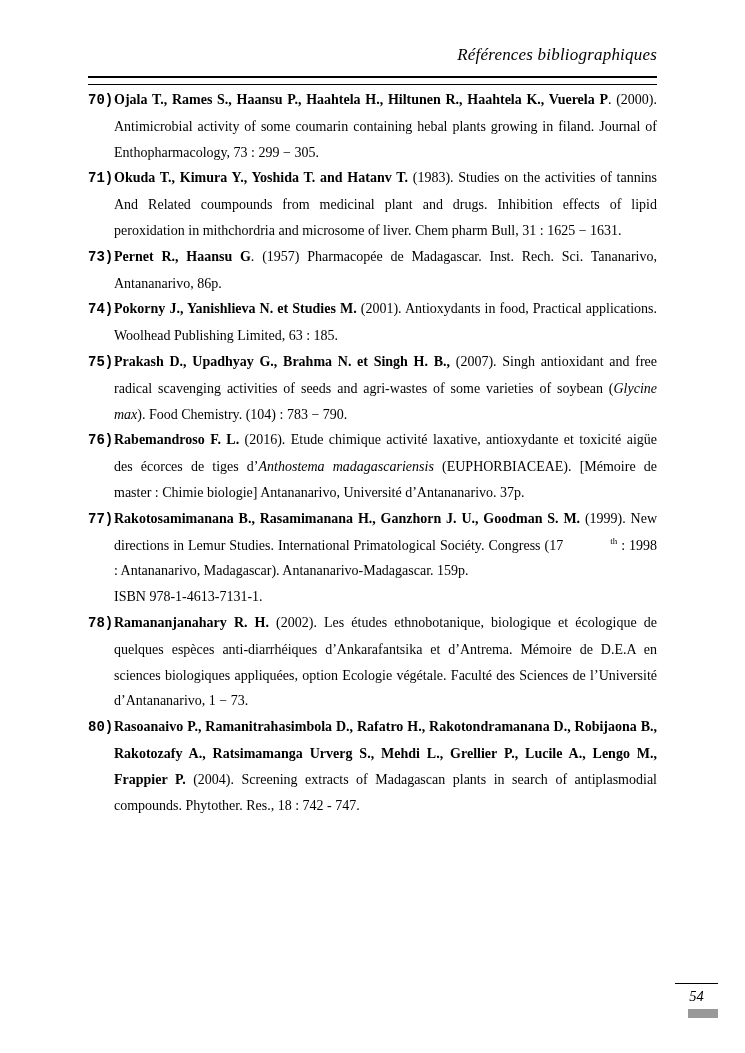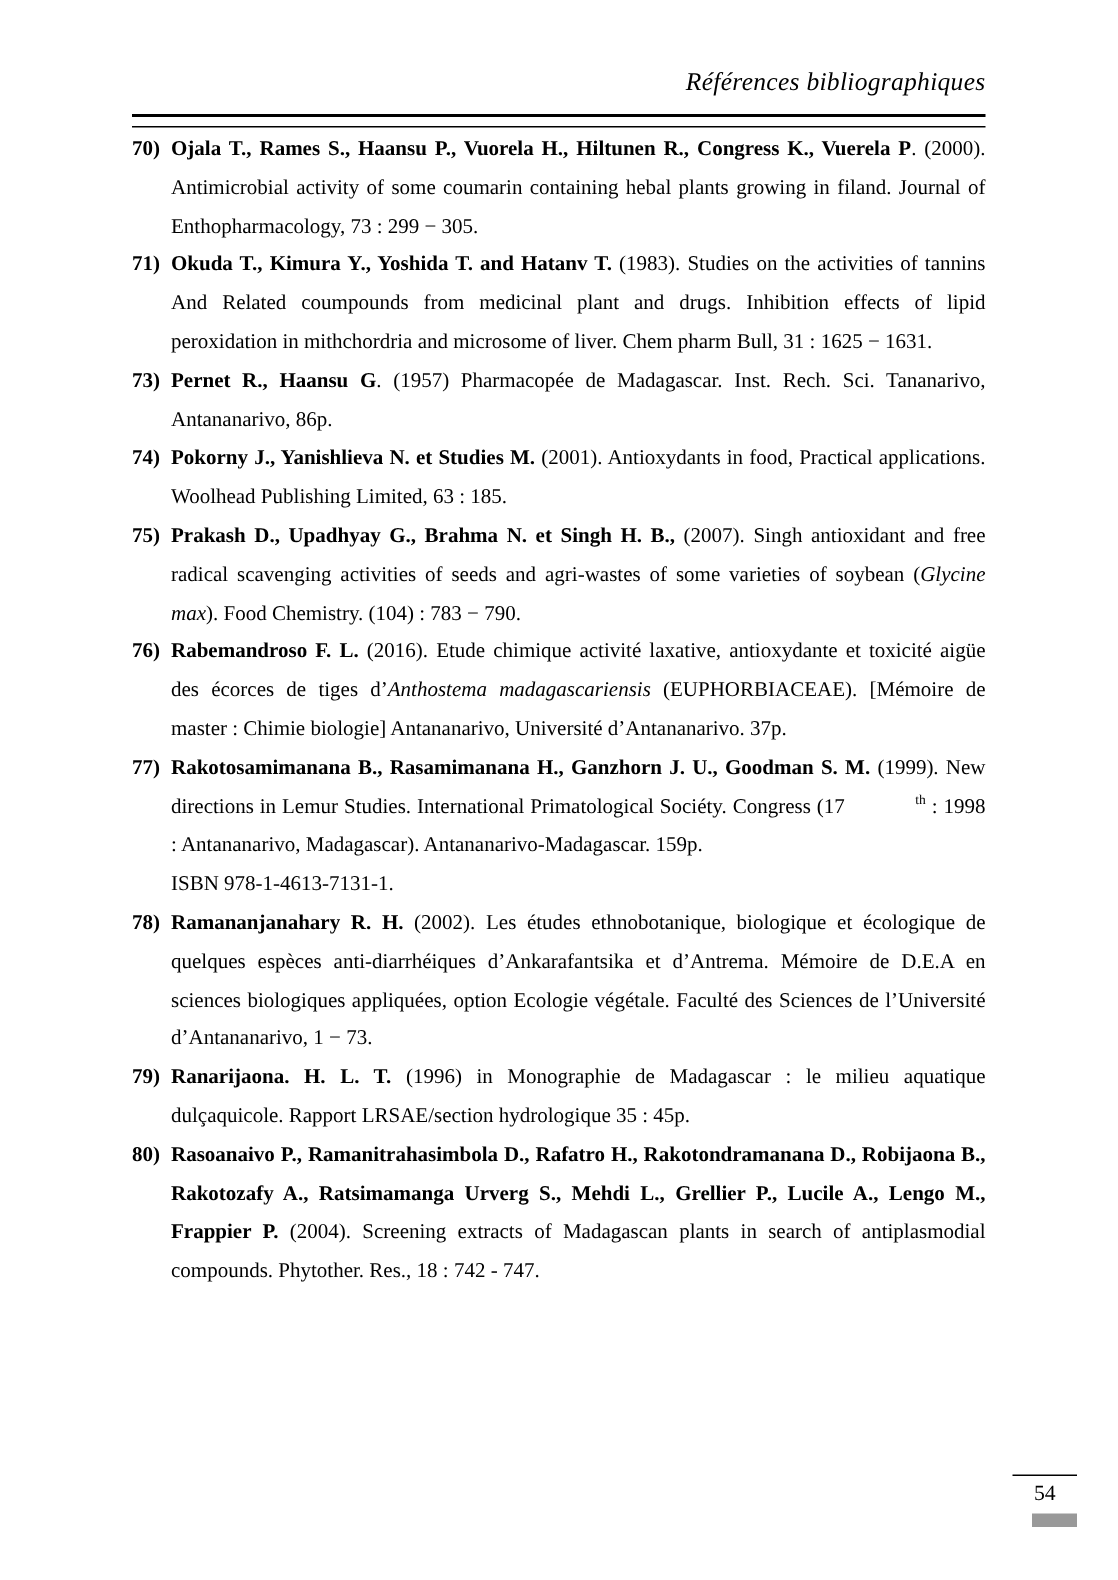--- a/index.html
+++ b/index.html
@@ -45,64 +45,65 @@
   .ref {
     margin: 0;
     padding-left: 26px;
     text-indent: -26px;
   }
   .ref-num {
     display: inline-block;
     width: 26px;
     text-indent: 0;
     font-weight: bold;
+    font-family: Liberation Mono, monospace;
   }
   .seg-bold   { font-weight: bold; }
   .seg-normal { font-weight: normal; }
   .seg-italic { font-style: italic; }
   .seg-super  { vertical-align: super; font-size: 9px; line-height: 0; margin-left: 47px; }
 
   .footer {
     position: absolute;
     top: 983px;
     right: 27px;
     width: 43px;
+    font-style: italic;
   }
   .footer-rule { height: 0; border-top: 1.2px solid #000; }
   .footer-num  { font-size: 14.5px; line-height: 24px; text-align: center; }
   .footer-bar  { width: 30px; height: 9px; margin-left: auto; margin-top: 1px; background: #999999; }
 </style>
 </head>
 <body>
 
 <div class="page">
 
   <div class="header-title">Références bibliographiques</div>
 
   <div class="header-rule"></div>
 
   <div class="references">
-  <p class="ref"><span class="ref-num">70)</span><span class="ref-body"><span class="seg-bold">Ojala T., Rames S., Haansu P., Vuorela H., Hiltunen R., Congress K., Vuerela P</span><span class="seg-normal">. (2000). Antimicrobial activity of some coumarin containing hebal plants growing in filand. Journal of Enthopharmacology, 73 : 299 − 305.</span></span></p>
+  <p class="ref"><span class="ref-num">70)</span><span class="ref-body"><span class="seg-bold">Ojala T., Rames S., Haansu P., Haahtela H., Hiltunen R., Haahtela K., Vuerela P</span><span class="seg-normal">. (2000). Antimicrobial activity of some coumarin containing hebal plants growing in filand. Journal of Enthopharmacology, 73 : 299 − 305.</span></span></p>
 
   <p class="ref"><span class="ref-num">71)</span><span class="ref-body"><span class="seg-bold">Okuda T., Kimura Y., Yoshida T. and Hatanv T.</span><span class="seg-normal"> (1983). Studies on the activities of tannins And Related  coumpounds from medicinal plant and drugs. Inhibition effects of lipid peroxidation in mithchordria and microsome of liver. Chem pharm Bull, 31 : 1625 − 1631.</span></span></p>
 
 
   <p class="ref"><span class="ref-num">73)</span><span class="ref-body"><span class="seg-bold">Pernet R., Haansu G</span><span class="seg-normal">. (1957) Pharmacopée de Madagascar. Inst. Rech. Sci. Tananarivo, Antananarivo, 86p.</span></span></p>
 
   <p class="ref"><span class="ref-num">74)</span><span class="ref-body"><span class="seg-bold">Pokorny J., Yanishlieva N. et Studies M.</span><span class="seg-normal"> (2001). Antioxydants in food, Practical applications. Woolhead Publishing Limited, 63 : 185.</span></span></p>
 
   <p class="ref"><span class="ref-num">75)</span><span class="ref-body"><span class="seg-bold">Prakash D., Upadhyay G., Brahma N. et Singh H. B.,</span><span class="seg-normal"> (2007). Singh antioxidant and free radical scavenging activities of seeds and agri-wastes of some varieties of soybean (</span><span class="seg-italic">Glycine max</span><span class="seg-normal">). Food Chemistry. (104) : 783 − 790.</span></span></p>
 
   <p class="ref"><span class="ref-num">76)</span><span class="ref-body"><span class="seg-bold">Rabemandroso F. L. </span><span class="seg-normal">(2016). Etude chimique activité laxative, antioxydante et toxicité aigüe des écorces de tiges d’</span><span class="seg-italic">Anthostema madagascariensis</span><span class="seg-normal"> (EUPHORBIACEAE). [Mémoire de master : Chimie biologie] Antananarivo, Université d’Antananarivo. 37p.</span></span></p>
 
   <p class="ref"><span class="ref-num">77)</span><span class="ref-body"><span class="seg-bold">Rakotosamimanana B., Rasamimanana H., Ganzhorn J. U., Goodman S. M. </span><span class="seg-normal">(1999). New directions in Lemur Studies. International Primatological Sociéty. Congress (17</span><span class="seg-super">th</span><span class="seg-normal"> : 1998 : Antananarivo, Madagascar). Antananarivo-Madagascar. 159p.</span><br><span class="seg-normal"> ISBN 978-1-4613-7131-1.</span></span></p>
 
   <p class="ref"><span class="ref-num">78)</span><span class="ref-body"><span class="seg-bold">Ramananjanahary R. H.</span><span class="seg-normal"> (2002). Les études ethnobotanique, biologique et écologique de quelques espèces anti-diarrhéiques d’Ankarafantsika et d’Antrema. Mémoire de D.E.A en sciences biologiques appliquées, option Ecologie végétale. Faculté des Sciences de l’Université d’Antananarivo, 1 − 73.</span></span></p>
 
-  <p class="ref"><span class="ref-num">79)</span><span class="ref-body"><span class="seg-bold">Ranarijaona. H. L. T.</span><span class="seg-normal"> (1996) in Monographie de Madagascar : le milieu aquatique dulçaquicole. Rapport LRSAE/section hydrologique 35 : 45p.</span></span></p>
 
   <p class="ref"><span class="ref-num">80)</span><span class="ref-body"><span class="seg-bold">Rasoanaivo P., Ramanitrahasimbola D., Rafatro H., Rakotondramanana D., Robijaona B., Rakotozafy A., Ratsimamanga Urverg S., Mehdi L., Grellier P., Lucile A., Lengo M., Frappier P.</span><span class="seg-normal"> (2004). Screening extracts of Madagascan plants in search of antiplasmodial compounds. Phytother. Res., 18 : 742 - 747.</span></span></p>
 </div>
 
   <div class="footer">
     <div class="footer-rule"></div>
     <div class="footer-num">54</div>
     <div class="footer-bar" style="background: rgb(153, 153, 153);"></div>
   </div>
 

